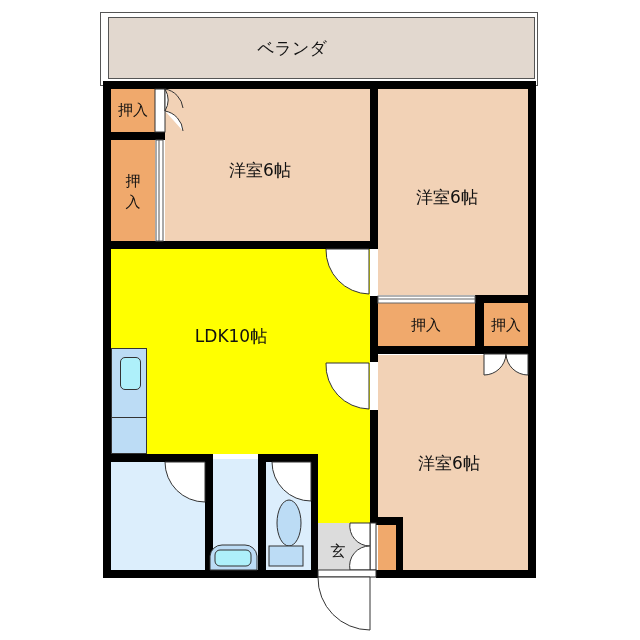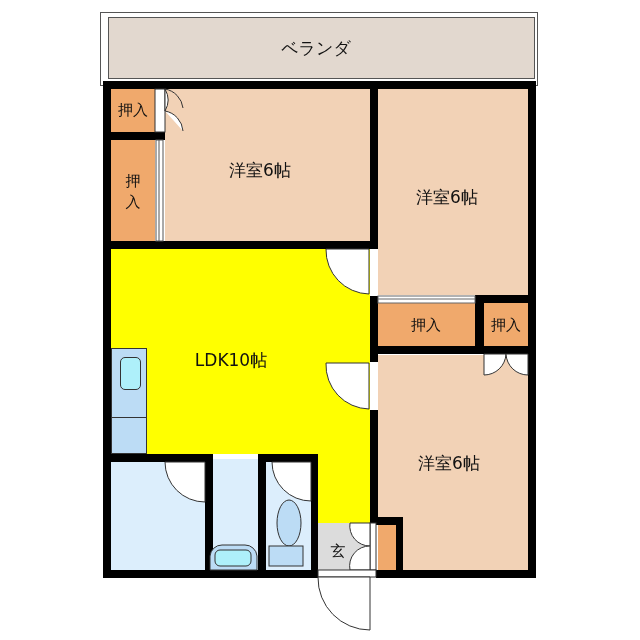--- a/index.html
+++ b/index.html
@@ -8,21 +8,21 @@
   .label { position:absolute; color:#111; font-size:17px; white-space:nowrap; transform:translate(-50%,-50%); }
   .label.small { font-size:15px; }
   .wall { position:absolute; background:#000; }
   svg { position:absolute; left:0; top:0; }
 </style>
 </head>
 <body>
 
 <div class="abs" style="left:100px;top:12px;width:438px;height:74px;border:1px solid #555;background:#fff;"></div>
 <div class="abs" style="left:108px;top:17px;width:427px;height:62px;background:#e2d8cf;border:1px solid #555;"></div>
-<div class="label" style="left:316px;top:48px;">ベランダ</div>
+<div class="label" style="left:292px;top:48px;">ベランダ</div>
 
 <div class="abs" style="left:165px;top:88px;width:205px;height:154px;background:#f2d2b6;"></div>
 <div class="abs" style="left:378px;top:88px;width:150px;height:207px;background:#f2d2b6;"></div>
 <div class="abs" style="left:378px;top:355px;width:150px;height:215px;background:#f2d2b6;"></div>
 <div class="abs" style="left:110px;top:249px;width:260px;height:205px;background:#ffff00;"></div>
 <div class="abs" style="left:318px;top:450px;width:52px;height:73px;background:#ffff00;"></div>
 
 <div class="abs" style="left:110px;top:88px;width:45px;height:44px;background:#f0a96c;"></div>
 <div class="abs" style="left:110px;top:140px;width:45px;height:101px;background:#f0a96c;"></div>
 <div class="abs" style="left:378px;top:303px;width:97px;height:43px;background:#f0a96c;"></div>
@@ -104,19 +104,19 @@
 
   <g fill="#fff" stroke="#333">
     <rect x="318" y="570" width="58" height="7"></rect>
     <path d="M370 577 L370 630 A52 52 0 0 1 318 577 Z"></path>
   </g>
 </svg>
 
 <div class="label" style="left:260px;top:170px;">洋室6帖</div>
 <div class="label" style="left:447px;top:197px;">洋室6帖</div>
 <div class="label" style="left:449px;top:463px;">洋室6帖</div>
-<div class="label" style="left:231px;top:360px;">LDK10帖</div>
+<div class="label" style="left:231px;top:336px;">LDK10帖</div>
 <div class="label small" style="left:338px;top:551px;">玄</div>
 <div class="label small" style="left:133px;top:110px;">押入</div>
 <div class="label small" style="left:133px;top:181px;">押</div>
 <div class="label small" style="left:133px;top:202px;">入</div>
 <div class="label small" style="left:426px;top:325px;">押入</div>
 <div class="label small" style="left:506px;top:325px;">押入</div>
 
 </body></html>

